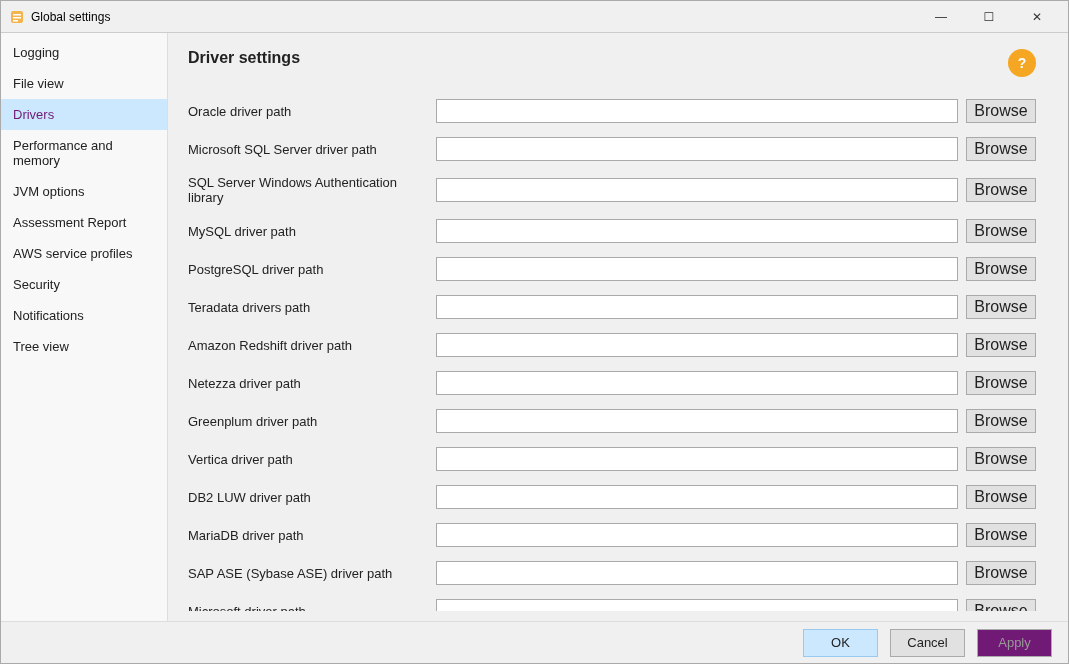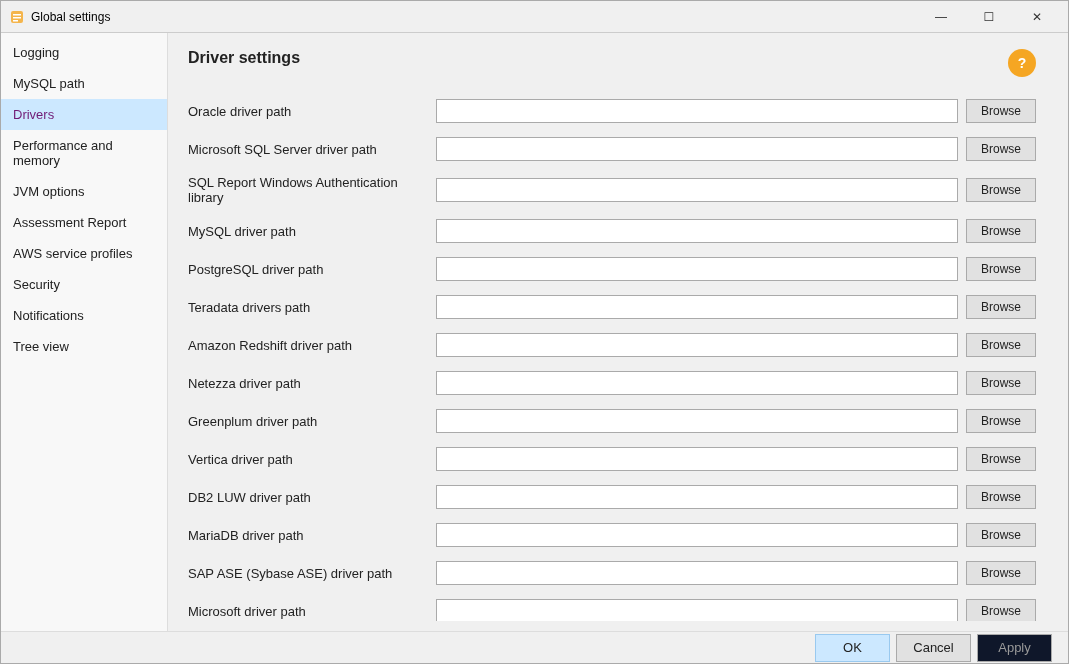--- a/index.html
+++ b/index.html
@@ -146,53 +146,53 @@
       padding: 0 4px;
       font-size: 12px;
       color: #333;
     }
     .browse-btn {
       width: 70px;
       height: 24px;
       background: #e1e1e1;
       border: 1px solid #aaa;
       cursor: pointer;
-      font-size: 12px;
+      font-size: 16px;
       color: #222;
       flex-shrink: 0;
     }
     .bottom-bar {
-      height: 32px;
+      height: 42px;
       display: flex;
       align-items: center;
       justify-content: flex-end;
       padding: 0 16px;
       border-top: 1px solid #ddd;
-      gap: 6px;
+      gap: 12px;
       flex-shrink: 0;
       background: #f0f0f0;
     }
     .bottom-btn {
       height: 28px;
       min-width: 75px;
       padding: 0 12px;
       border: 1px solid #aaa;
       cursor: pointer;
       font-size: 13px;
       background: #e1e1e1;
       color: #222;
     }
     .bottom-btn.primary {
       background: #cce8ff;
       border-color: #99c9ef;
     }
     .bottom-btn.disabled {
       color: #999;
       cursor: default;
-      background: #0f172a;
+      background: #701a75;
     }
   </style>
 </head>
 <body>
 
 <div class="window">
 
   <div class="title-bar">
     <div class="title-bar-icon">
       <svg viewBox="0 0 16 16" fill="none">
@@ -207,21 +207,21 @@
       <button class="title-btn">—</button>
       <button class="title-btn">☐</button>
       <button class="title-btn close">✕</button>
     </div>
   </div>
 
   <div class="content-area">
 
     <div class="sidebar" id="sidebar-container">
         <div class="sidebar-item">Logging</div>
-        <div class="sidebar-item">MySQL path</div>
+        <div class="sidebar-item">File view</div>
         <div class="sidebar-item active">Drivers</div>
         <div class="sidebar-item">Performance and memory</div>
         <div class="sidebar-item">JVM options</div>
         <div class="sidebar-item">Assessment Report</div>
         <div class="sidebar-item">AWS service profiles</div>
         <div class="sidebar-item">Security</div>
         <div class="sidebar-item">Notifications</div>
         <div class="sidebar-item">Tree view</div>
       </div>
 
@@ -235,21 +235,21 @@
             <span class="driver-label">Oracle driver path</span>
             <input type="text" class="driver-input" style="">
             <button class="browse-btn">Browse</button>
           </div>
           <div class="driver-row">
             <span class="driver-label">Microsoft SQL Server driver path</span>
             <input type="text" class="driver-input" style="">
             <button class="browse-btn">Browse</button>
           </div>
           <div class="driver-row">
-            <span class="driver-label">SQL Report Windows Authentication library</span>
+            <span class="driver-label">SQL Server Windows Authentication library</span>
             <input type="text" class="driver-input" style="">
             <button class="browse-btn">Browse</button>
           </div>
           <div class="driver-row">
             <span class="driver-label">MySQL driver path</span>
             <input type="text" class="driver-input" style="">
             <button class="browse-btn">Browse</button>
           </div>
           <div class="driver-row">
             <span class="driver-label">PostgreSQL driver path</span>

